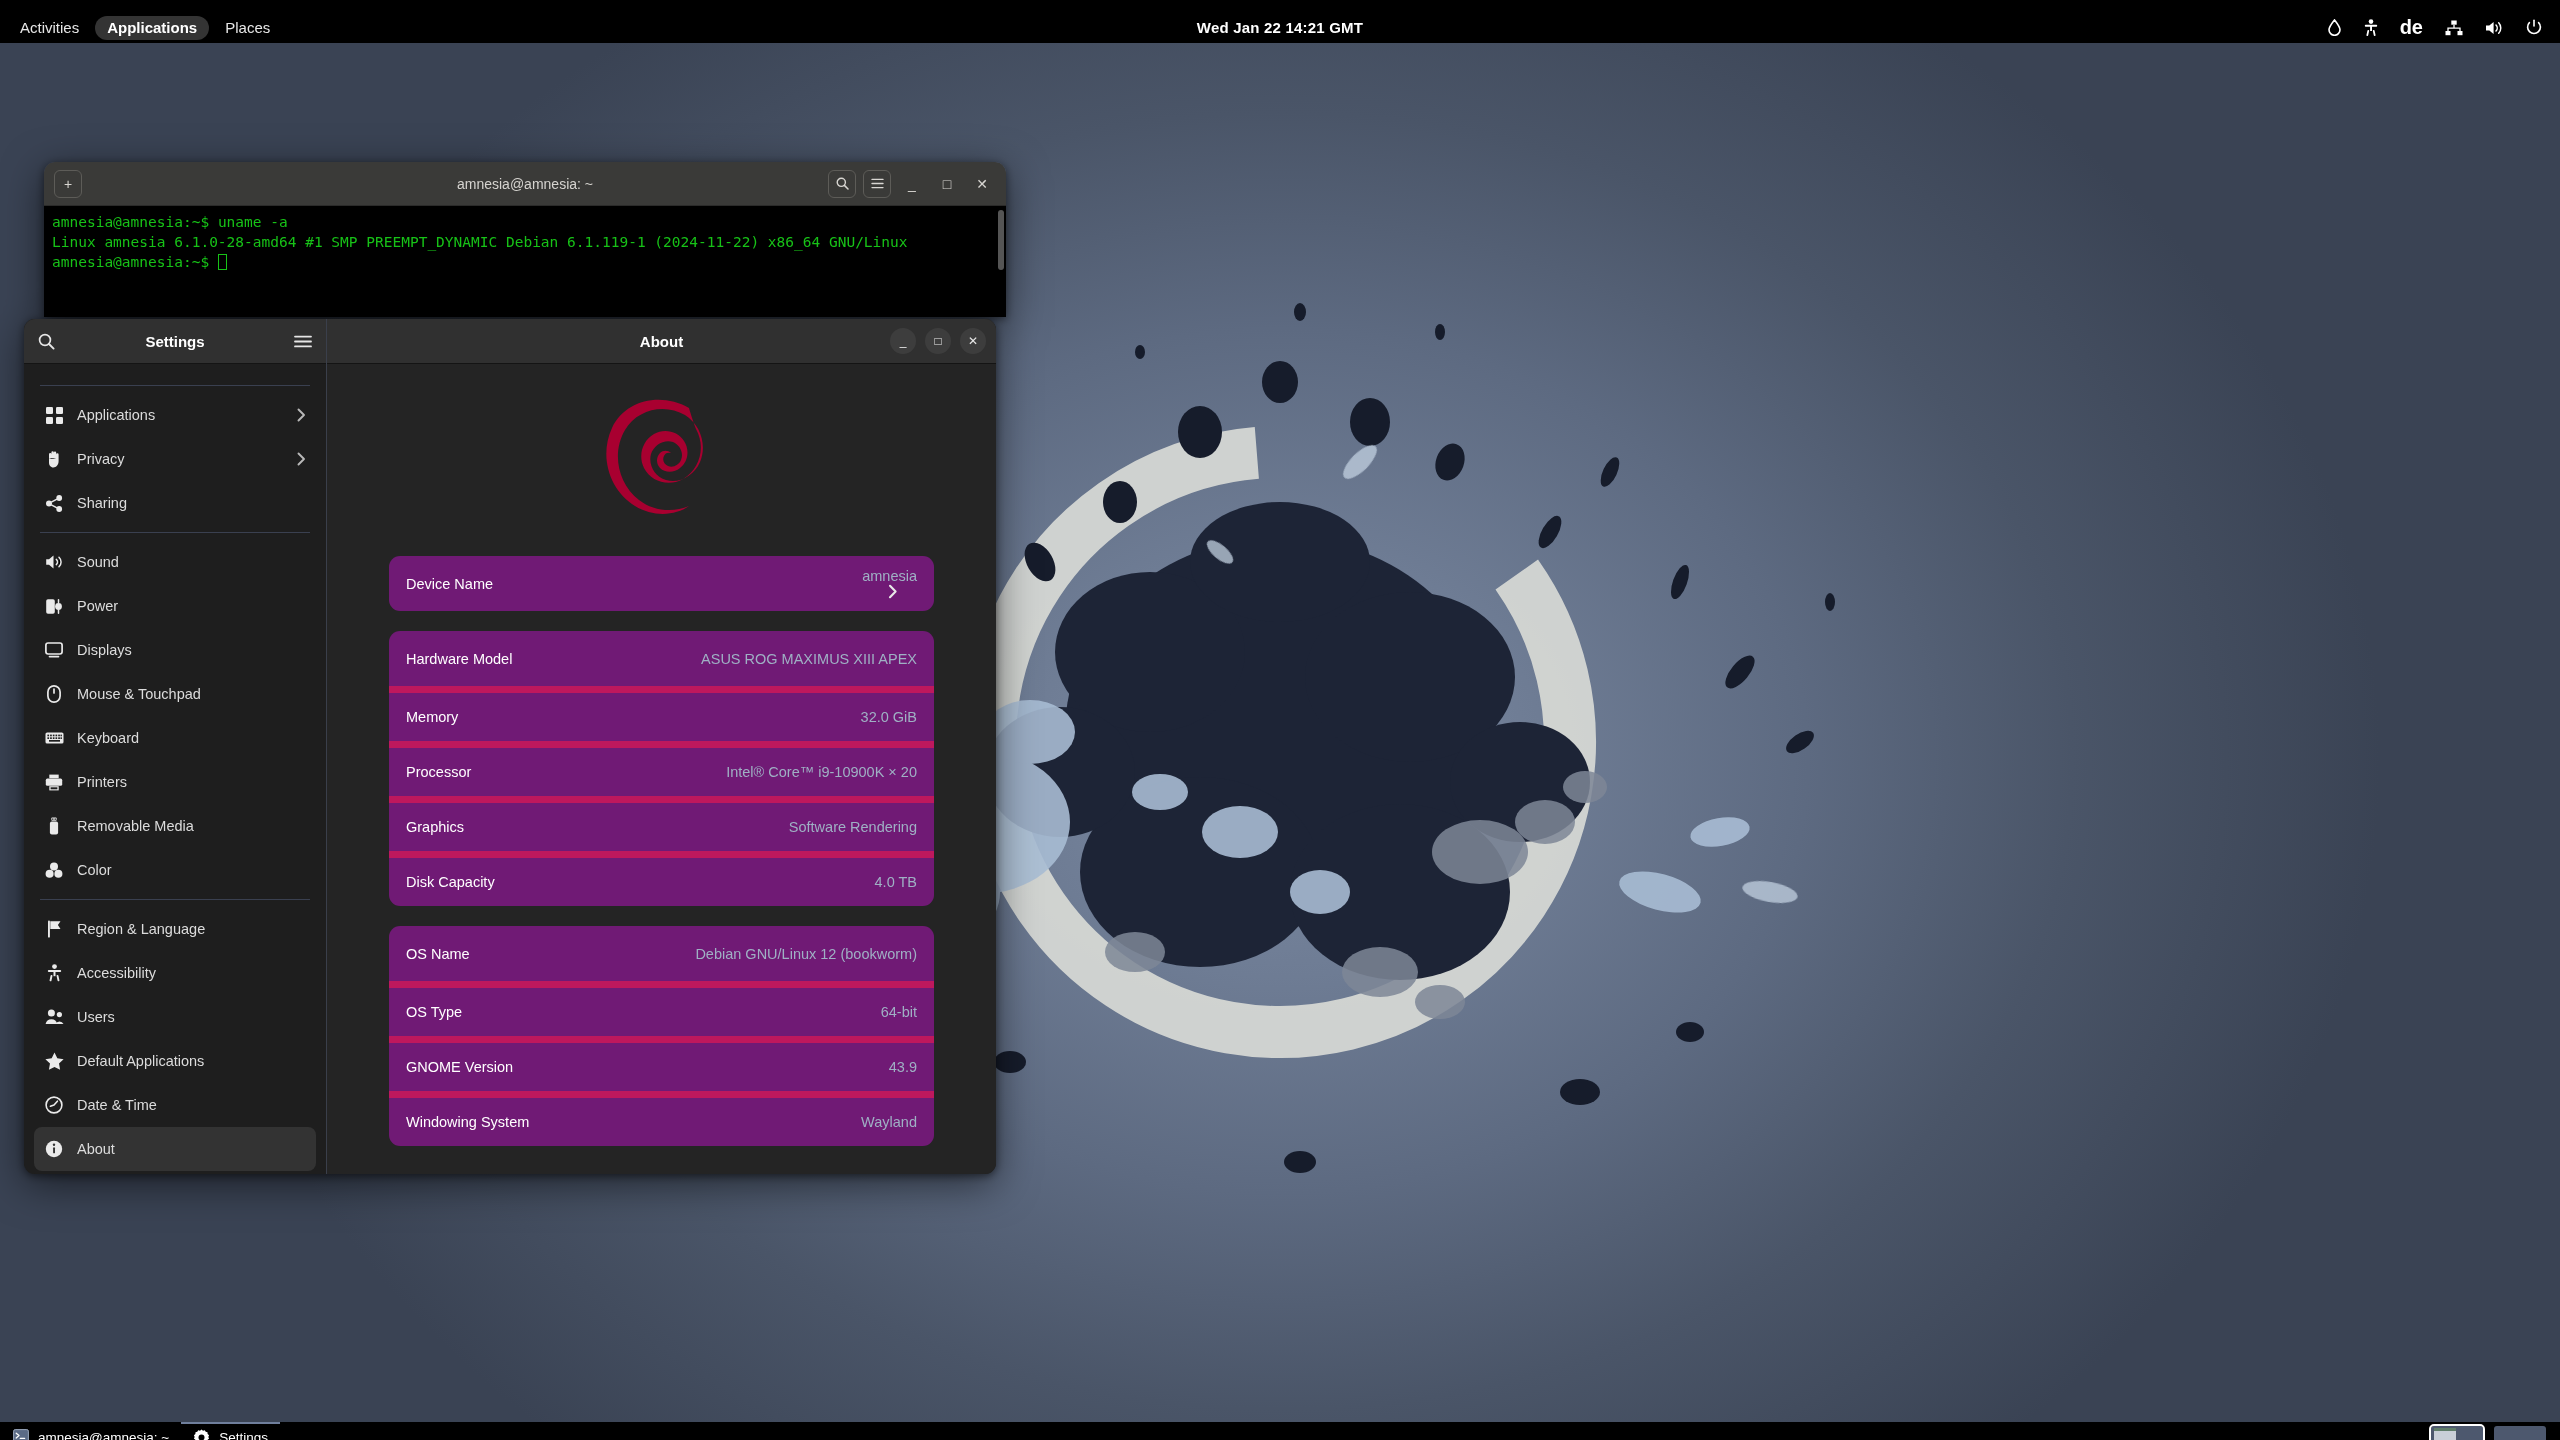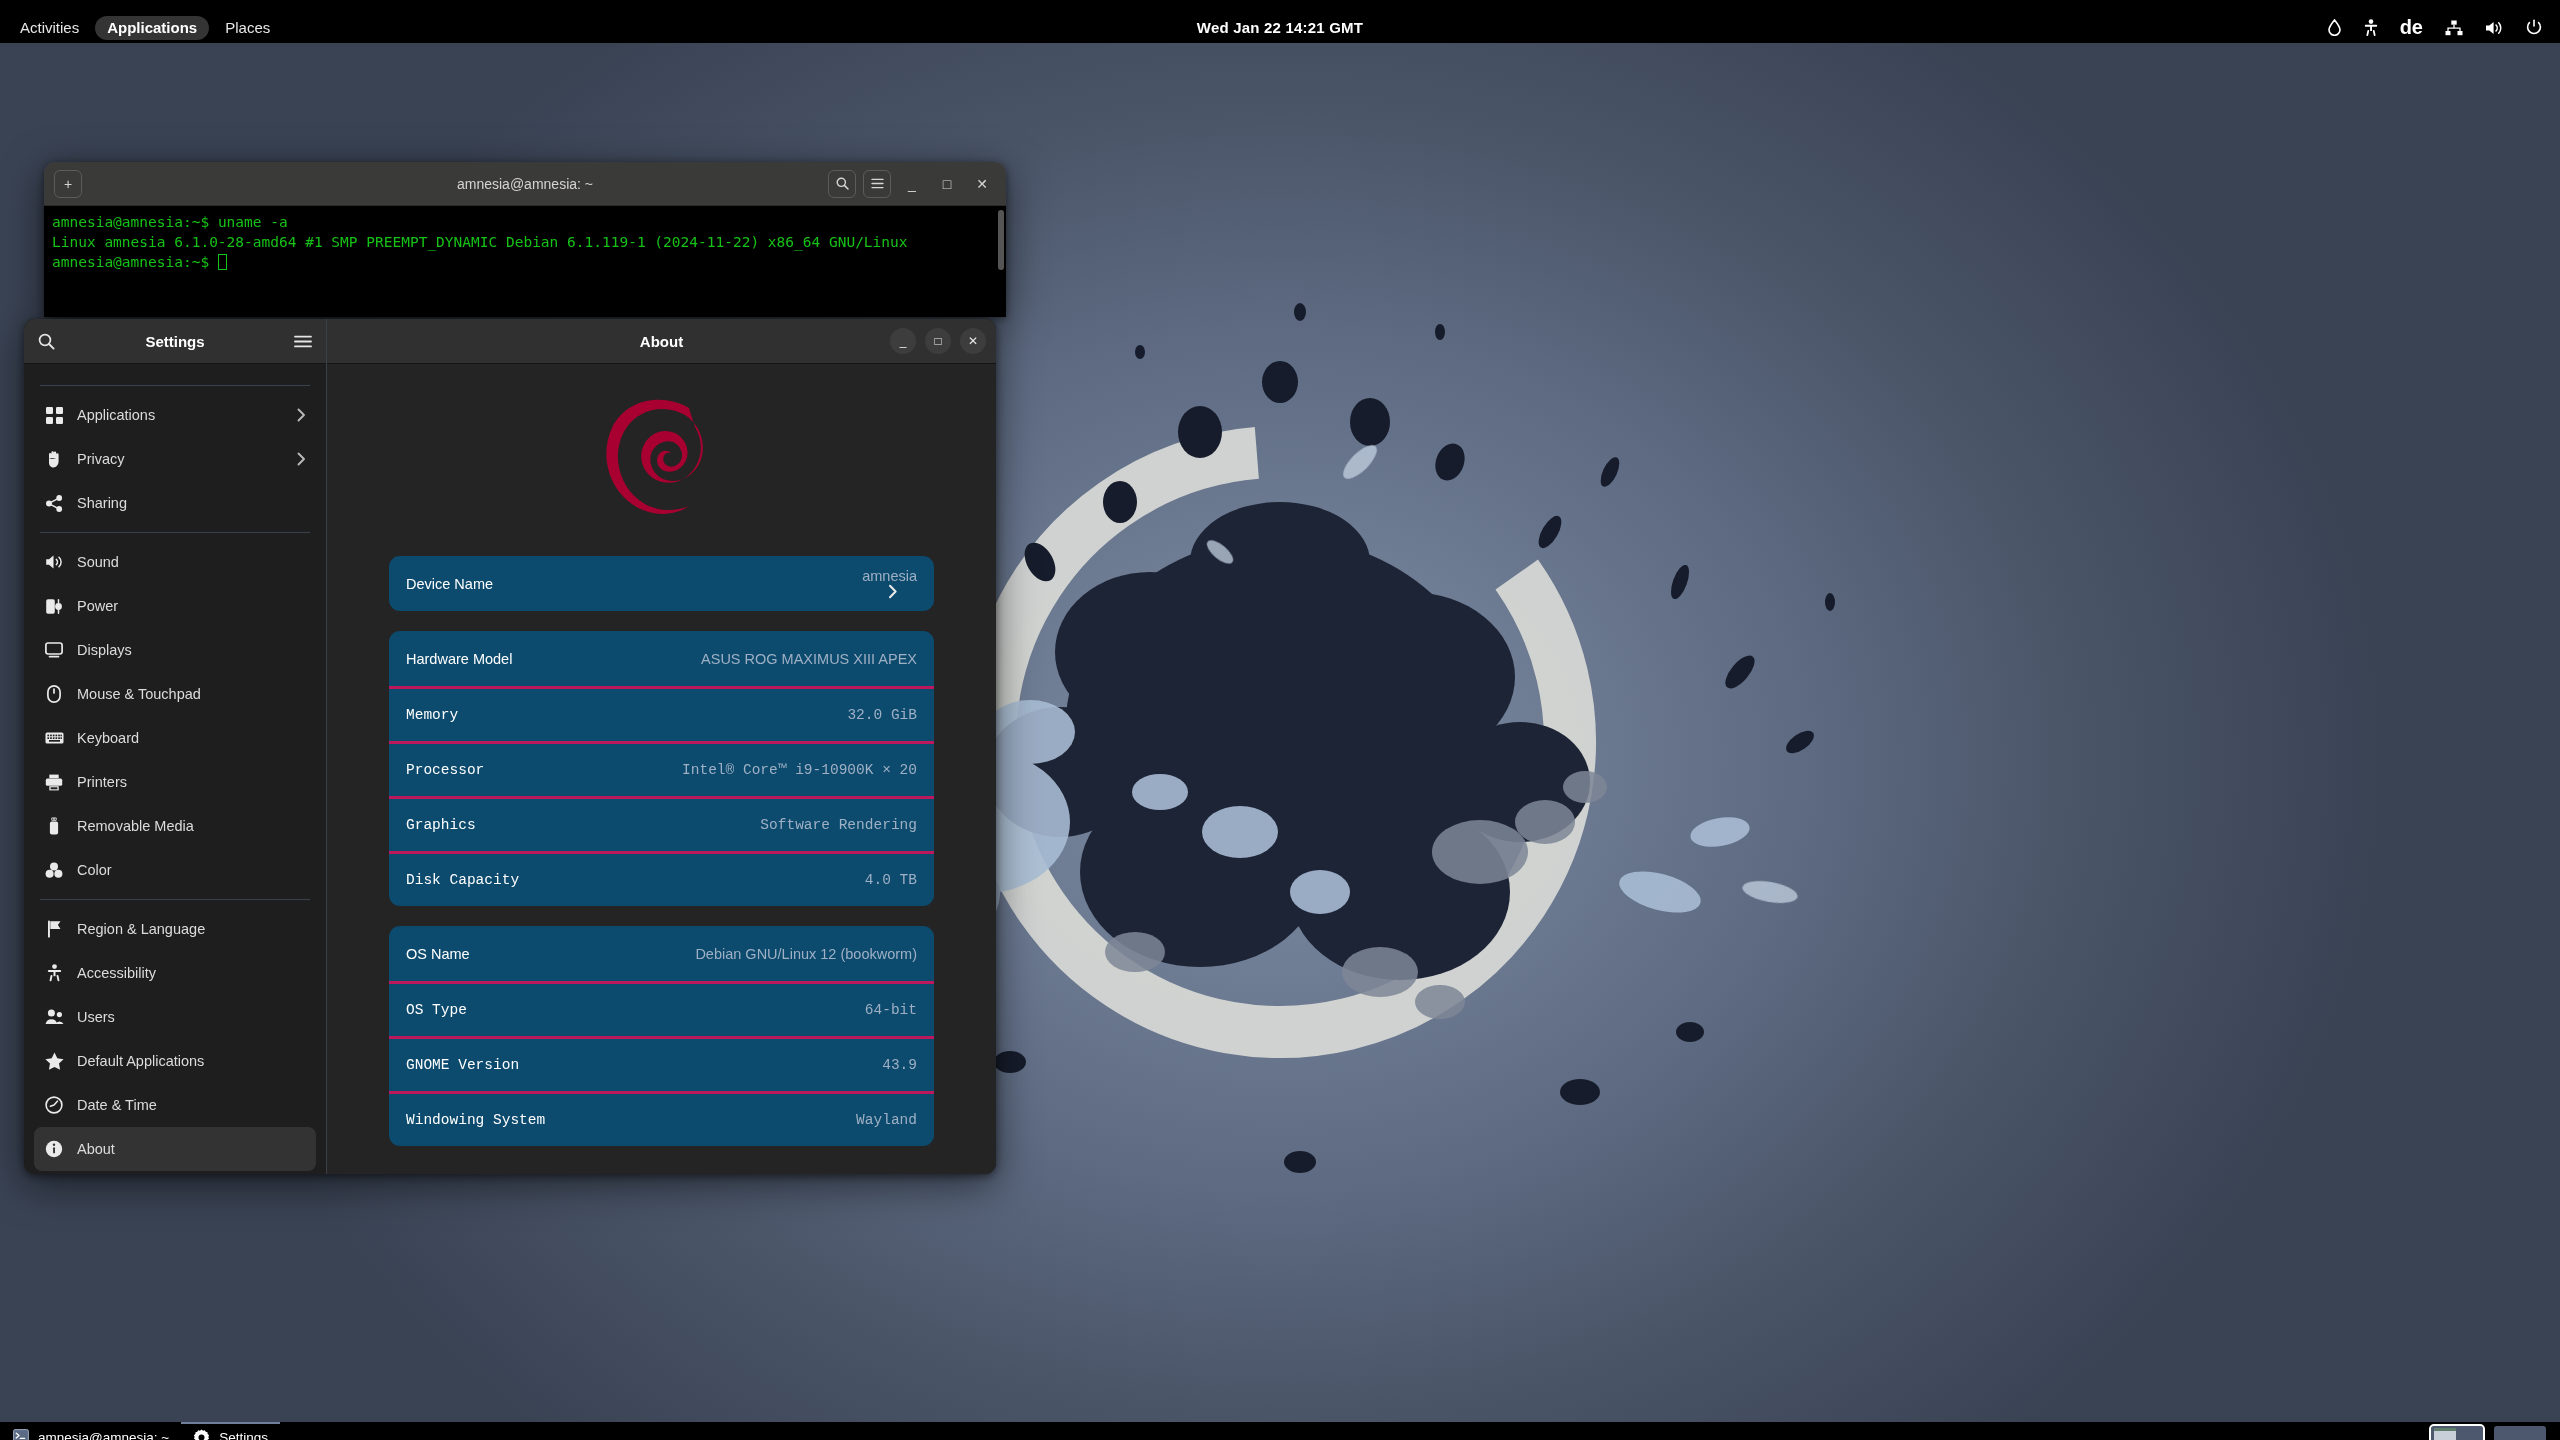--- a/index.html
+++ b/index.html
@@ -125,27 +125,27 @@
   }
   .win-btn {
     width: 26px; height: 26px; border-radius: 50%;
     background: #3d3d3d; color: #e8e8e8; font-size: 12px;
     display: flex; align-items: center; justify-content: center;
     margin-left: 9px;
   }
   #about-body { flex: 1; overflow: hidden; padding: 0 62px; }
   #debian-logo { display: flex; justify-content: center; padding: 30px 0 34px 0; }
   .card {
-    background: #0c4a6e; border-radius: 11px; margin-bottom: 20px; overflow: hidden;
+    background: #701a75; border-radius: 11px; margin-bottom: 20px; overflow: hidden;
   }
   .row {
     display: flex; align-items: center; justify-content: space-between;
     height: 55px; padding: 0 17px; gap: 12px;
   }
-  .row + .row { border-top: 3px solid #be185d; font-family: Liberation Mono, monospace; }
+  .row + .row { border-top: 7px solid #be185d; }
   .row-label { color: #ffffff; font-size: 14.5px; white-space: nowrap; }
   .row-value { color: #9fb0c4; font-size: 14.5px; white-space: nowrap; text-align: right; }
   .row .chev { color: #e8e8e8; margin-left: 6px; display: flex; align-items: center; }
   .row.link { cursor: pointer; }
 
   
   #taskbar {
     position: absolute; left: 0; right: 0; bottom: 0; height: 30px;
     background: #000; display: flex; align-items: center; z-index: 70;
   }

